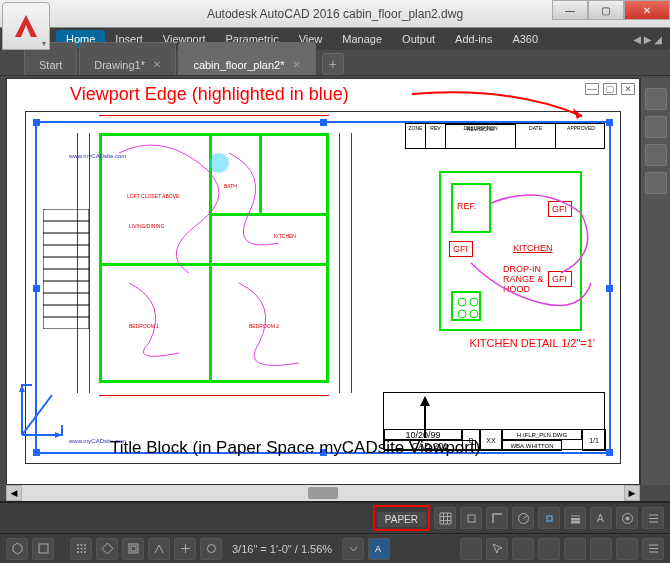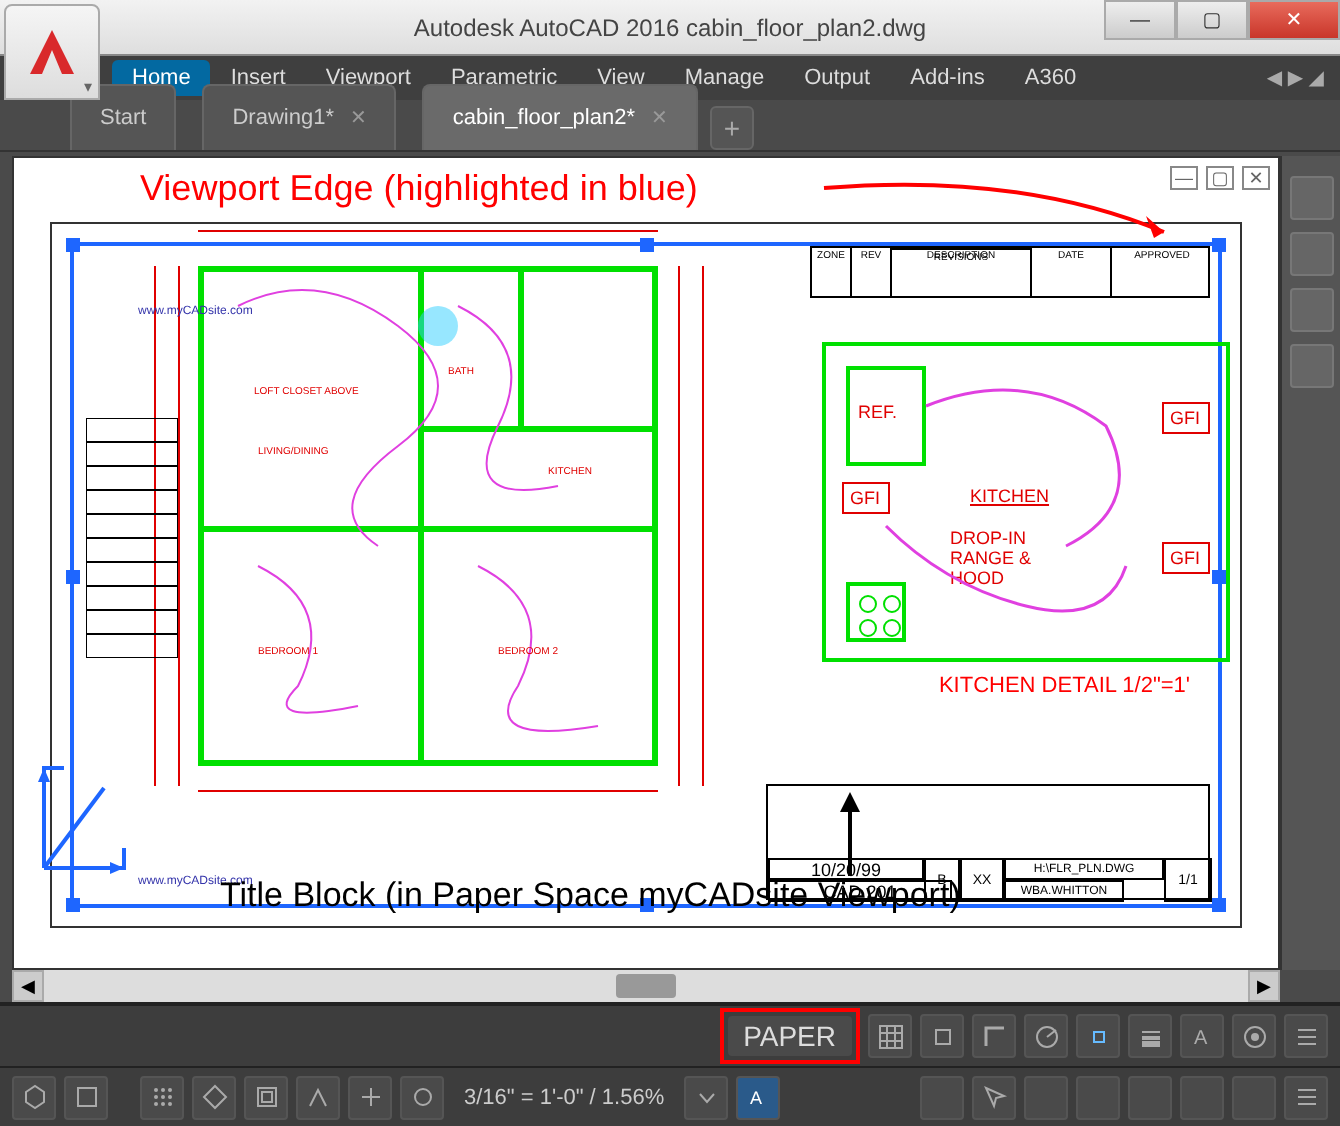--- a/index.html
+++ b/index.html
@@ -17,21 +17,21 @@
 .bigA svg { width: 30px; height: 30px; }
 
 
 .ribbon { height: 22px; background: #3f3f3f; display: flex; align-items: center; padding-left: 56px; }
 .ribbon-tab { font-size: 11px; color: #ddd; padding: 3px 10px; cursor: pointer; }
 .ribbon-tab.active { background: #0369a1; color: #fff; border-radius: 3px 3px 0 0; }
 .ribbon .arrows { margin-left: auto; margin-right: 8px; color: #aaa; font-size: 10px; }
 
 
 .filetabs { height: 26px; background: #4a4a4a; display: flex; align-items: flex-end; padding-left: 24px; border-bottom: 1px solid #333; }
-.filetab { height: 24px; background: #555; border: 1px solid #666; border-bottom: none; border-radius: 4px 4px 0 0; padding: 16px 14px; font-size: 11px; color: #ccc; display: flex; align-items: center; margin-right: 2px; cursor: pointer; margin-left: 11px; }
+.filetab { height: 24px; background: #555; border: 1px solid #666; border-bottom: none; border-radius: 4px 4px 0 0; padding: 16px 14px; font-size: 11px; color: #ccc; display: flex; align-items: flex-start; margin-right: 2px; cursor: pointer; }
 .filetab.active { background: #6a6a6a; color: #fff; }
 .filetab .close-x { margin-left: 8px; font-size: 10px; color: #999; }
 .addtab { width: 22px; height: 22px; background: #555; border: 1px solid #666; border-radius: 3px; display: flex; align-items: center; justify-content: center; color: #aaa; font-size: 14px; margin-left: 4px; cursor: pointer; }
 
 
 .drawarea { position: absolute; left: 6px; top: 78px; right: 30px; bottom: 78px; background: #fff; border: 1px solid #333; overflow: hidden; }
 .drawarea .paper { position: absolute; left: 18px; top: 32px; right: 18px; bottom: 20px; border: 1px solid #333; }
 
 
 .viewport { position: absolute; left: 28px; top: 42px; right: 28px; bottom: 30px; border: 2px solid #1e66ff; }
@@ -44,21 +44,21 @@
 .grip.mr { right: -4px; top: 50%; margin-top: -3px; }
 
 
 .floorplan { position: absolute; left: 92px; top: 44px; width: 230px; height: 260px; }
 .floorplan .wall { position: absolute; border: 3px solid #00e000; }
 .dim { position: absolute; font-size: 5px; color: #e00000; font-family: Arial; }
 .dimline { position: absolute; background: #e00000; }
 .dimline.h { height: 1px; } .dimline.v { width: 1px; }
 
 
-.kitchen { position: absolute; right: 24px; top: 92px; width: 204px; height: 160px; border: 2px solid #00e000; text-decoration: underline; }
+.kitchen { position: absolute; right: 57px; top: 92px; width: 143px; height: 160px; border: 2px solid #00e000; text-decoration: underline; }
 .kitchen .txt { position: absolute; font-size: 9px; color: #e00000; }
 
 
 .titleblock { position: absolute; right: 34px; bottom: 34px; width: 222px; height: 58px; border: 1px solid #000; background: #fff; font-size: 9px; }
 .titleblock .cell { position: absolute; border: 1px solid #000; display: flex; align-items: center; justify-content: center; padding: 1px; }
 
 
 .revblock { position: absolute; right: 34px; top: 44px; width: 200px; height: 26px; border: 1px solid #000; background: #fff; font-size: 5px; }
 .revblock div { position:absolute; border-right:1px solid #000; height:100%; display:flex; align-items:flex-start; justify-content:center; padding-top:1px; }
 
@@ -76,21 +76,21 @@
 
 
 .hscroll { position: absolute; left: 6px; right: 30px; bottom: 62px; height: 16px; background: #ddd; display: flex; align-items: center; }
 .hscroll .thumb { width: 30px; height: 12px; background: #999; margin: 0 auto; border-radius: 2px; }
 .hscroll .arr { width: 16px; height: 16px; background: #ccc; border: 1px solid #aaa; font-size: 9px; display: flex; align-items: center; justify-content: center; }
 
 
 .statusbar { position: absolute; left: 0; right: 0; bottom: 30px; height: 32px; background: #3d3d3d; border-top: 2px solid #222; display: flex; align-items: center; padding: 0 6px; gap: 4px; }
 .statusbar .sb-btn { width: 22px; height: 22px; background: #4a4a4a; border: 1px solid #555; border-radius: 2px; cursor: pointer; display:flex; align-items:center; justify-content:center; }
 .statusbar .sb-btn svg { width:13px; height:13px; }
-.paper-btn { padding: 2px 8px; background: #4a4a4a; color: #ddd; font-size: 14px; border-radius: 2px; border: none; cursor: pointer; }
+.paper-btn { padding: 2px 8px; background: #4a4a4a; color: #ddd; font-size: 10px; border-radius: 2px; border: none; cursor: pointer; }
 .redbox { border: 2px solid #ff0000; padding: 2px; }
 
 .bottombar { position: absolute; left: 0; right: 0; bottom: 0; height: 30px; background: #3d3d3d; border-top: 1px solid #222; display: flex; align-items: center; padding: 0 6px; gap: 4px; }
 .bottombar .sb-btn { width: 22px; height: 22px; background: #4a4a4a; border: 1px solid #555; border-radius: 2px; cursor: pointer; display:flex; align-items:center; justify-content:center; }
 .bottombar .sb-btn svg { width:13px; height:13px; }
 .scale-txt { color: #ccc; font-size: 11px; padding: 0 6px; }
 
 
 .anno-red { position: absolute; color: #ff0000; font-family: Arial; font-size: 18px; z-index: 50; }
 .anno-black { position: absolute; color: #000; font-family: Arial; font-size: 17px; z-index: 50; }

